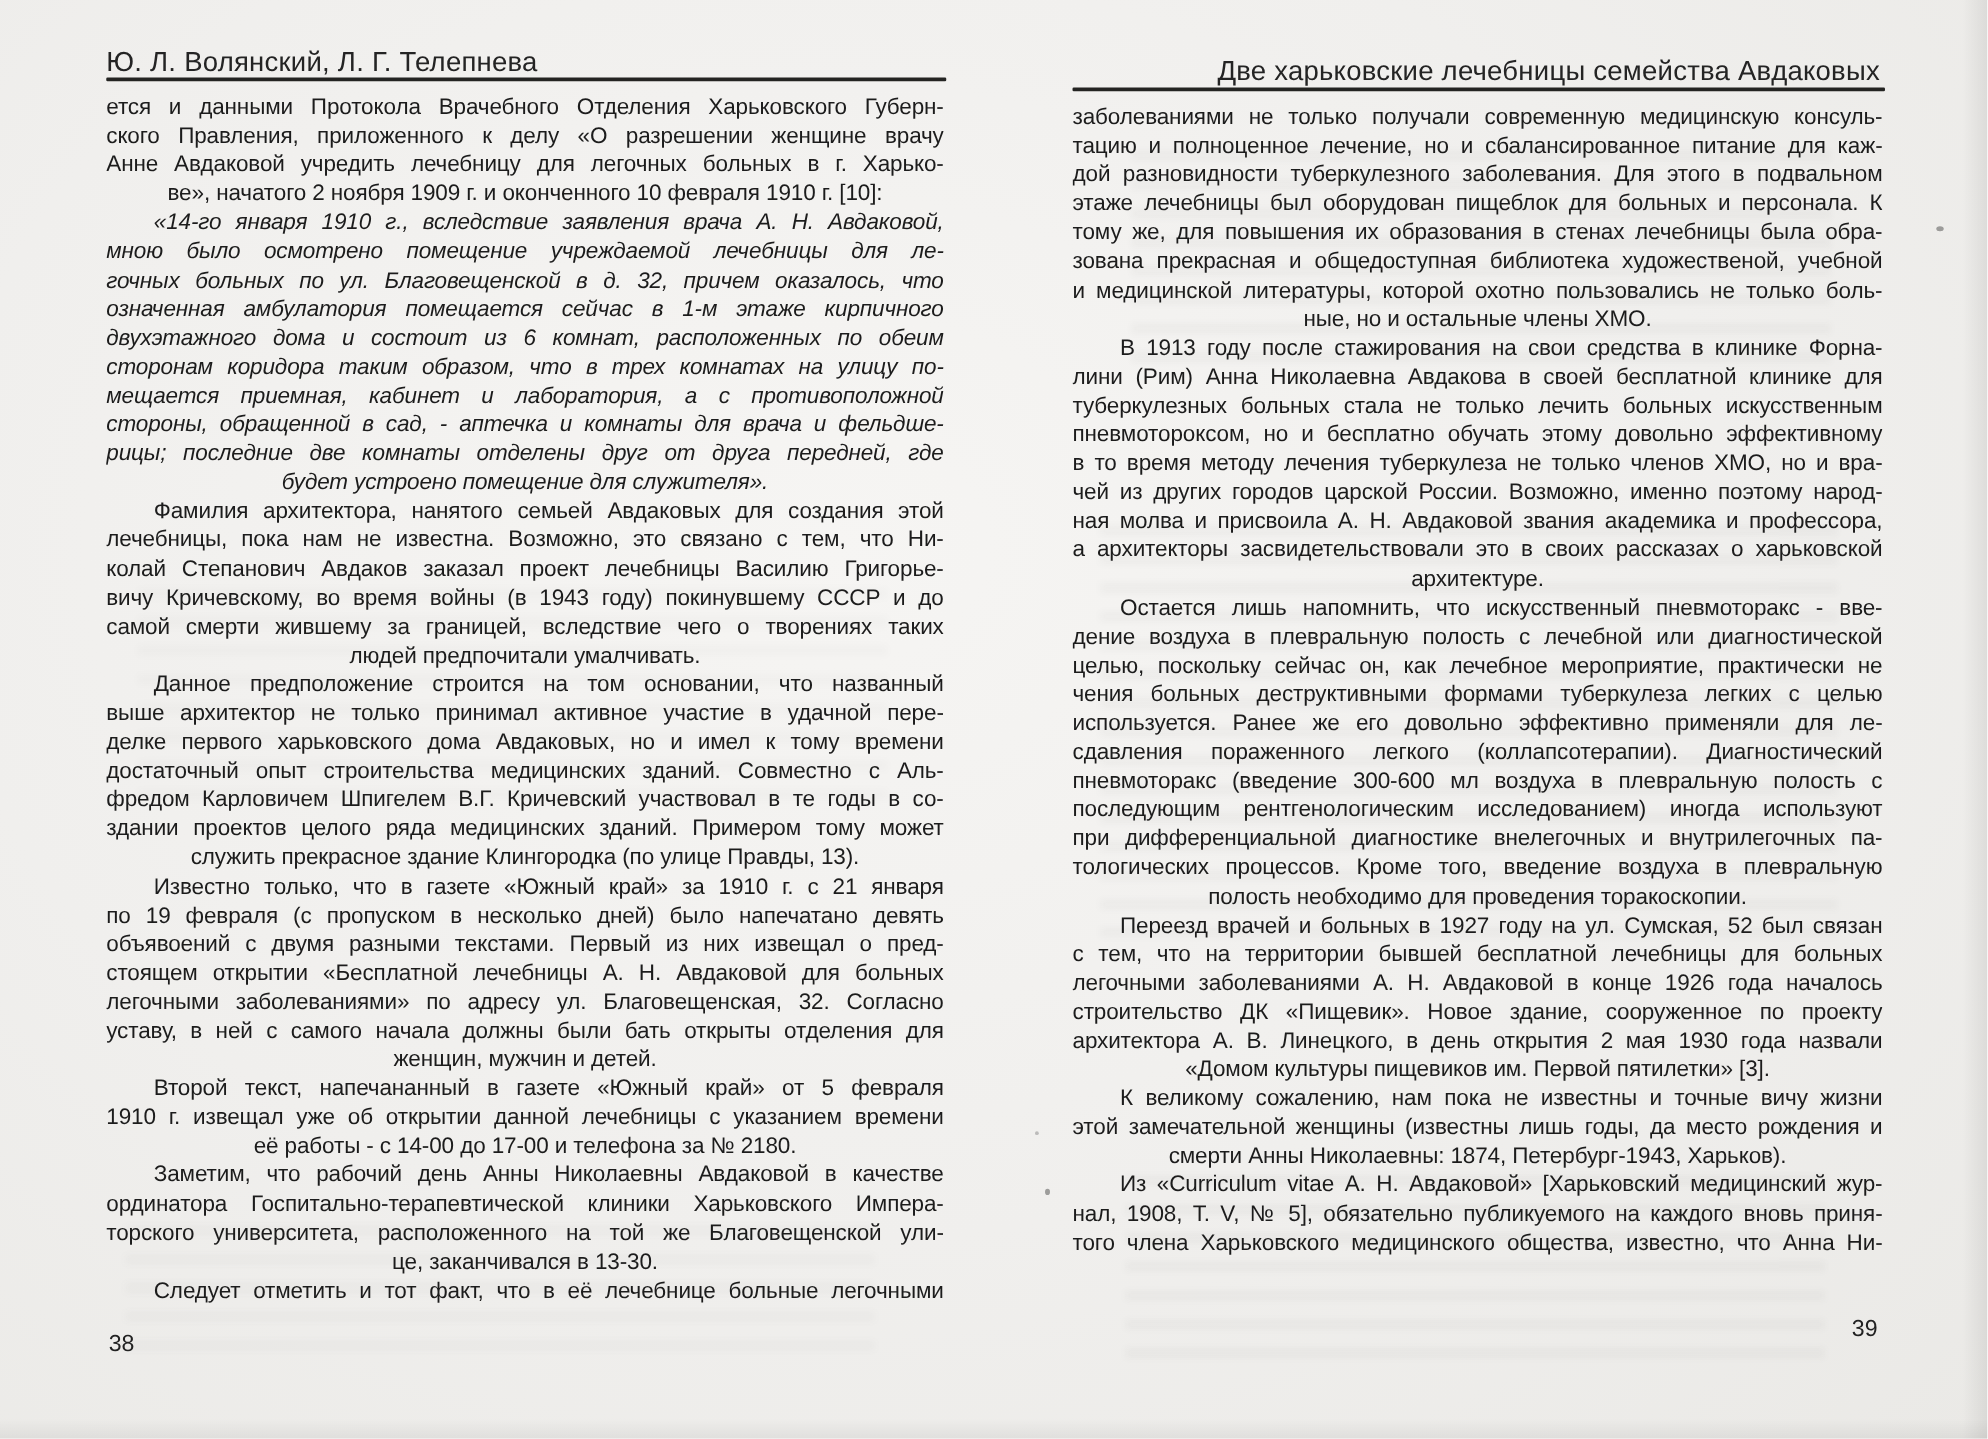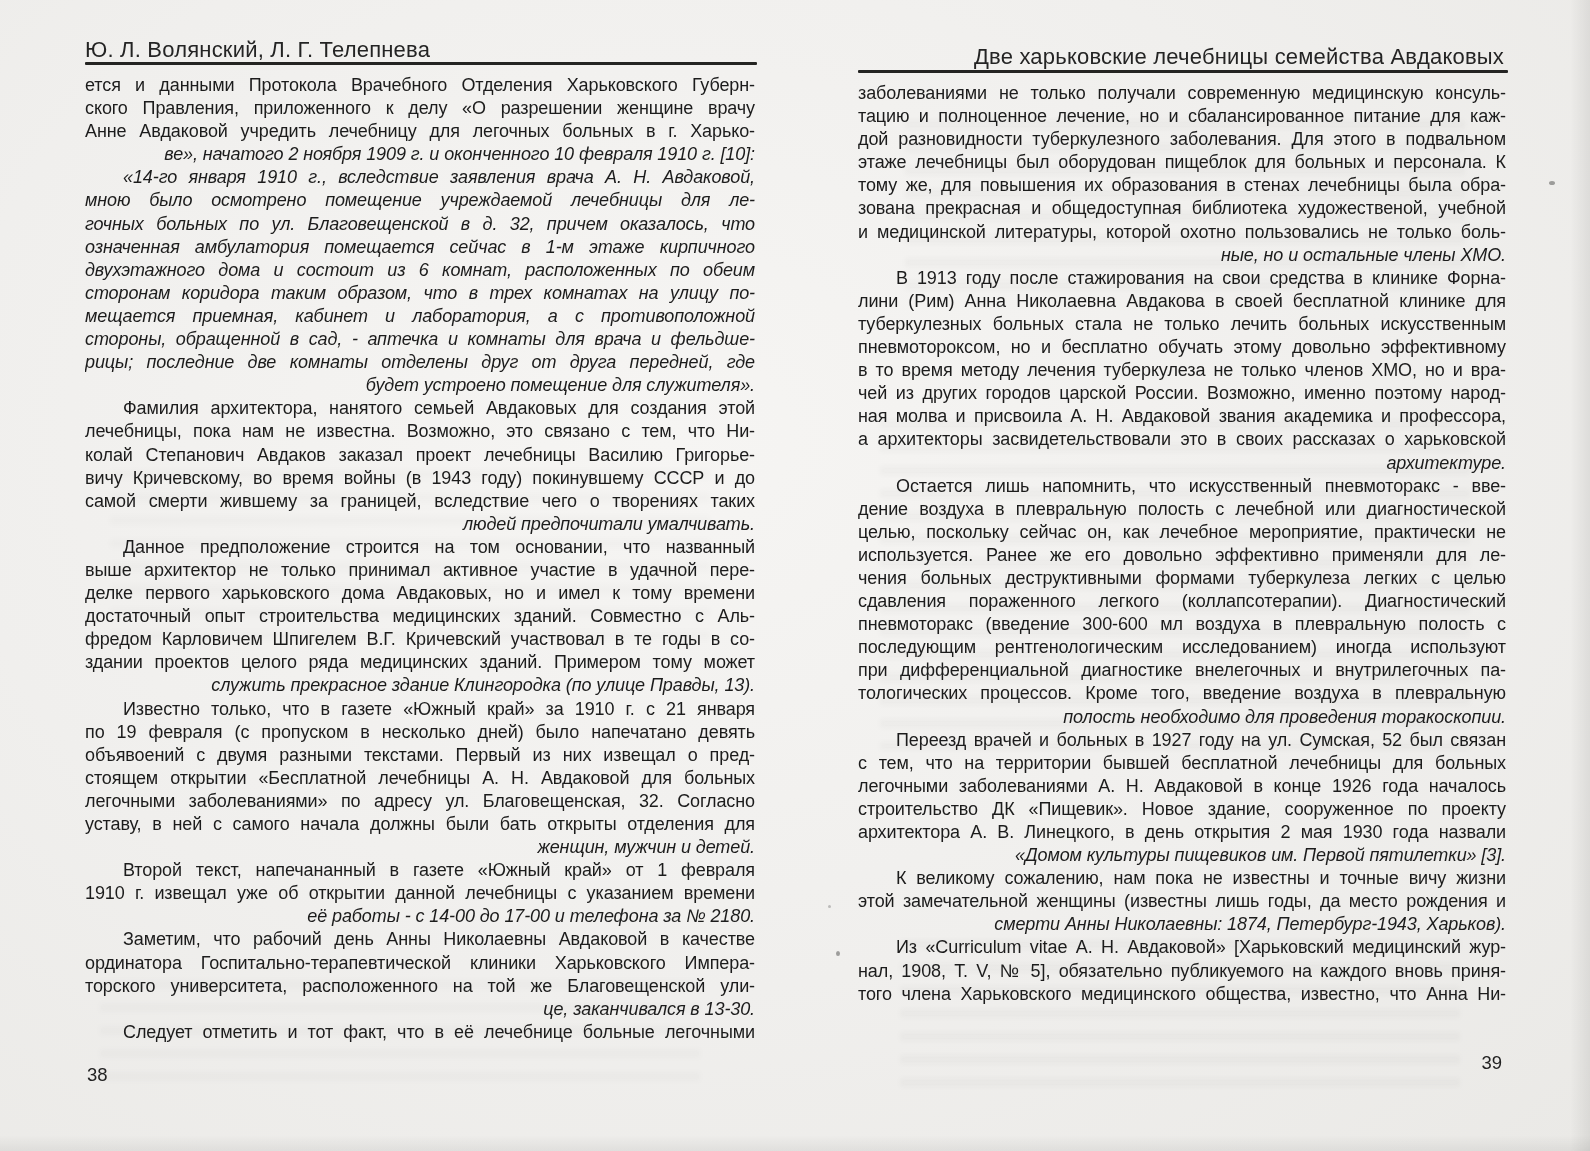--- a/index.html
+++ b/index.html
@@ -68,21 +68,21 @@
     height: 23.1px;
     line-height: 23.1px;
     font-size: 18px;
     letter-spacing: -0.1px;
     overflow: hidden;
     text-align: justify;
     white-space: normal;
   }
   
   .ln.j::after { content: ""; display: inline-block; width: 100%; height: 0; vertical-align: top; }
-  .ln.last { text-align: right; font-style: italic; }
+  .ln.last { text-align: center; }
   .ln.ind { padding-left: 38px; }
 
   .page-num {
     position: absolute;
     font-size: 18.5px;
     color: #222;
   }
   .page-left  .page-num { top: 1064px; left: 2px; }
   .page-right .page-num { top: 1052px; right: 4px; }
 </style>
@@ -142,21 +142,21 @@
         <div class="para">
           <div class="ln j ind">Известно только, что в газете «Южный край» за 1910 г. с 21 января</div>
           <div class="ln j">по 19 февраля (с пропуском в несколько дней) было напечатано девять</div>
           <div class="ln j">объявоений с двумя разными текстами. Первый из них извещал о пред-</div>
           <div class="ln j">стоящем открытии «Бесплатной лечебницы А. Н. Авдаковой для больных</div>
           <div class="ln j">легочными заболеваниями» по адресу ул. Благовещенская, 32. Согласно</div>
           <div class="ln j">уставу, в ней с самого начала должны были бать открыты отделения для</div>
           <div class="ln last">женщин, мужчин и детей.</div>
         </div>
         <div class="para">
-          <div class="ln j ind">Второй текст, напечананный в газете «Южный край» от 1 февраля</div>
+          <div class="ln j ind">Второй текст, напечананный в газете «Южный край» от 5 февраля</div>
           <div class="ln j">1910 г. извещал уже об открытии данной лечебницы с указанием времени</div>
           <div class="ln last">её работы - с 14-00 до 17-00 и телефона за № 2180.</div>
         </div>
         <div class="para">
           <div class="ln j ind">Заметим, что рабочий день Анны Николаевны Авдаковой в качестве</div>
           <div class="ln j">ординатора Госпитально-терапевтической клиники Харьковского Импера-</div>
           <div class="ln j">торского университета, расположенного на той же Благовещенской ули-</div>
           <div class="ln last">це, заканчивался в 13-30.</div>
         </div>
         <div class="para">
@@ -188,22 +188,22 @@
           <div class="ln j">в то время методу лечения туберкулеза не только членов ХМО, но и вра-</div>
           <div class="ln j">чей из других городов царской России. Возможно, именно поэтому народ-</div>
           <div class="ln j">ная молва и присвоила А. Н. Авдаковой звания академика и профессора,</div>
           <div class="ln j">а архитекторы засвидетельствовали это в своих рассказах о харьковской</div>
           <div class="ln last">архитектуре.</div>
         </div>
         <div class="para">
           <div class="ln j ind">Остается лишь напомнить, что искусственный пневмоторакс - вве-</div>
           <div class="ln j">дение воздуха в плевральную полость с лечебной или диагностической</div>
           <div class="ln j">целью, поскольку сейчас он, как лечебное мероприятие, практически не</div>
+          <div class="ln j">чения больных деструктивными формами туберкулеза легких с целью</div>
           <div class="ln j">используется. Ранее же его довольно эффективно применяли для ле-</div>
-          <div class="ln j">чения больных деструктивными формами туберкулеза легких с целью</div>
           <div class="ln j">сдавления пораженного легкого (коллапсотерапии). Диагностический</div>
           <div class="ln j">пневмоторакс (введение 300-600 мл воздуха в плевральную полость с</div>
           <div class="ln j">последующим рентгенологическим исследованием) иногда используют</div>
           <div class="ln j">при дифференциальной диагностике внелегочных и внутрилегочных па-</div>
           <div class="ln j">тологических процессов. Кроме того, введение воздуха в плевральную</div>
           <div class="ln last">полость необходимо для проведения торакоскопии.</div>
         </div>
         <div class="para">
           <div class="ln j ind">Переезд врачей и больных в 1927 году на ул. Сумская, 52 был связан</div>
           <div class="ln j">с тем, что на территории бывшей бесплатной лечебницы для больных</div>

